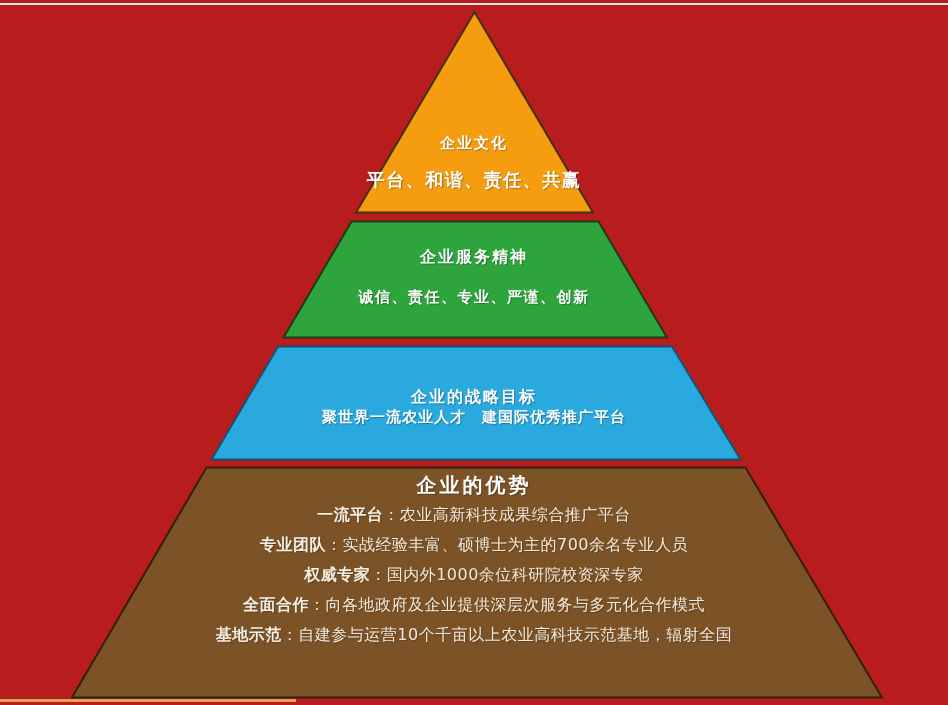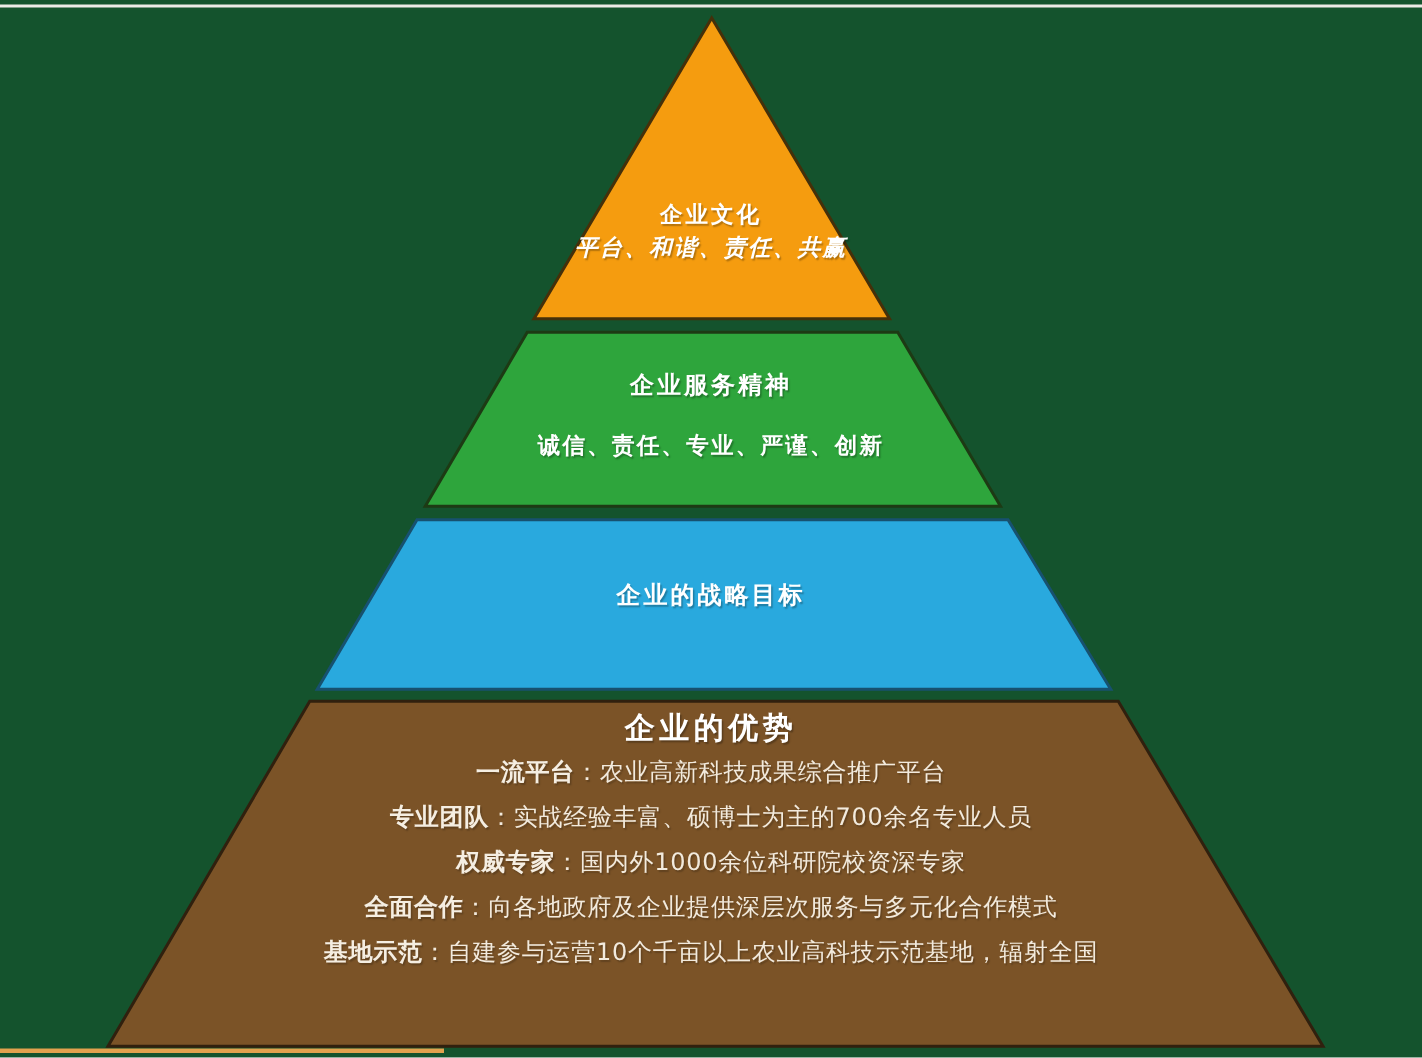--- a/index.html
+++ b/index.html
@@ -1,20 +1,20 @@
 <!DOCTYPE html>
 <html><head>
 <meta charset="utf-8">
 <style>
   html, body { margin: 0; padding: 0; background: #ffffff; }
   .stage {
     position: relative;
     width: 948px;
     height: 705px;
-    background: #14532d;
+    background: #b91c1c;
     overflow: hidden;
     font-family: "DejaVu Sans", sans-serif;
   }
   .top-rule {
     position: absolute;
     left: 0; top: 3px;
     width: 100%; height: 2px;
     background: #eceae6;
   }
   .pyramid-svg {
@@ -31,21 +31,21 @@
   .band-text {
     position: absolute;
     left: 0; width: 100%;
     text-align: center;
     color: #ffffff;
     font-weight: bold;
     text-shadow: 1px 1px 1px rgba(0,0,0,0.28);
     white-space: pre;
   }
   .t1-title { top: 134px; font-size: 15px; letter-spacing: 2px; }
-  .t1-sub   { top: 156px; font-size: 15px; letter-spacing: 1.5px; font-style: italic; }
+  .t1-sub   { top: 168px; font-size: 18px; letter-spacing: 1.5px; }
   .t2-title { top: 247px; font-size: 16px; letter-spacing: 2px; }
   .t2-sub   { top: 288px; font-size: 15px; letter-spacing: 1.5px; }
   .t3-title { top: 387px; font-size: 16px; letter-spacing: 2px; }
   .t3-sub   { top: 408px; font-size: 15px; letter-spacing: 1px; }
   .t4-title { top: 472px; font-size: 20px; letter-spacing: 3px; }
 
   .adv-list {
     position: absolute;
     left: 0; top: 500px;
     width: 100%;
@@ -84,20 +84,21 @@
     <polygon class="shape-advantages" points="206.5,467.5 745.5,467.5 882,697.5 72,697.5" fill="#7B5327"></polygon>
   </svg>
 
   <div class="band-text t1-title">企业文化</div>
   <div class="band-text t1-sub">平台、和谐、责任、共赢</div>
 
   <div class="band-text t2-sub">诚信、责任、专业、严谨、创新</div>
   <div class="band-text t2-title">企业服务精神</div>
 
   <div class="band-text t3-title">企业的战略目标</div>
+  <div class="band-text t3-sub">聚世界一流农业人才　建国际优秀推广平台</div>
 
   <div class="band-text t4-title">企业的优势</div>
 
   <div class="adv-list">
     <div class="adv-row"><span class="adv-label">一流平台</span><span class="adv-text">：农业高新科技成果综合推广平台</span></div>
     <div class="adv-row"><span class="adv-label">专业团队</span><span class="adv-text">：实战经验丰富、硕博士为主的700余名专业人员</span></div>
     <div class="adv-row"><span class="adv-label">权威专家</span><span class="adv-text">：国内外1000余位科研院校资深专家</span></div>
     <div class="adv-row"><span class="adv-label">全面合作</span><span class="adv-text">：向各地政府及企业提供深层次服务与多元化合作模式</span></div>
     <div class="adv-row"><span class="adv-label">基地示范</span><span class="adv-text">：自建参与运营10个千亩以上农业高科技示范基地，辐射全国</span></div>
   </div>

